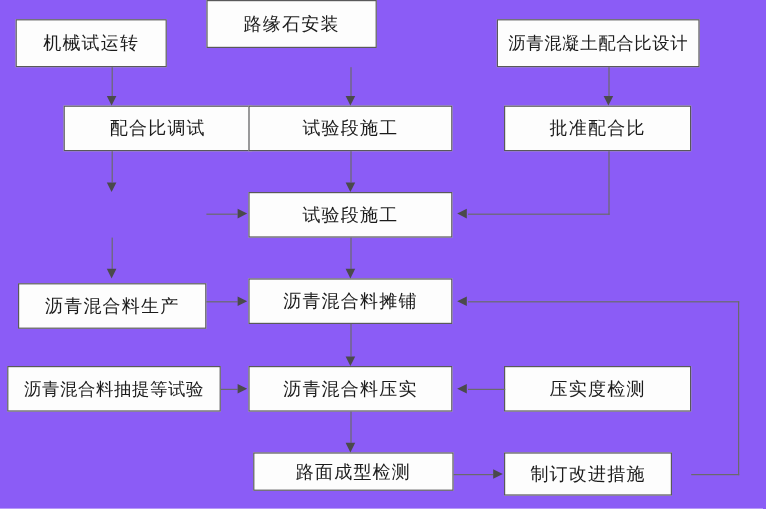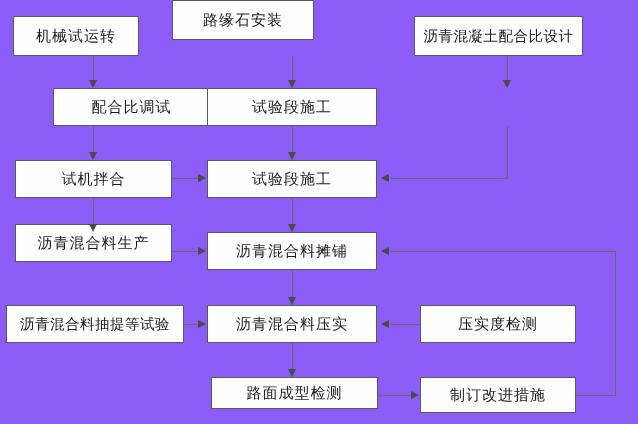--- a/index.html
+++ b/index.html
@@ -51,38 +51,38 @@
   <div class="node" style="left:13px;top:16px;width:126px;height:40px;">机械试运转</div>
 
   <div class="node" style="left:172px;top:0;width:142px;height:40px;">路缘石安装</div>
 
   <div class="node tight" style="left:414px;top:16px;width:169px;height:40px;">沥青混凝土配合比设计</div>
 
   <div class="node" style="left:15px;top:88px;width:157px;height:38px;margin-left:38px;">配合比调试</div>
 
   <div class="node" style="left:207px;top:88px;width:170px;height:38px;">试验段施工</div>
 
+  <div class="node" style="left:420px;top:88px;width:156px;height:38px;">批准配合比</div>
 
-  <div class="node" style="left:15px;top:160px;width:157px;height:38px;">试机拌合</div>
 
   <div class="node" style="left:207px;top:160px;width:170px;height:38px;">试验段施工</div>
 
-  <div class="node" style="left:15px;top:224px;width:157px;height:38px;">沥青混合料生产</div>
+  <div class="node" style="left:15px;top:236px;width:157px;height:38px;">沥青混合料生产</div>
 
   <div class="node" style="left:207px;top:232px;width:170px;height:38px;">沥青混合料摊铺</div>
 
   <div class="node tight" style="left:6px;top:305px;width:178px;height:38px;">沥青混合料抽提等试验</div>
 
   <div class="node" style="left:207px;top:305px;width:170px;height:38px;">沥青混合料压实</div>
 
   <div class="node" style="left:420px;top:305px;width:156px;height:38px;">压实度检测</div>
 
   <div class="node" style="left:211px;top:377px;width:167px;height:32px;">路面成型检测</div>
 
-  <div class="node" style="left:420px;top:377px;width:156px;height:36px;font-family:Liberation Serif, serif;">制订改进措施</div>
+  <div class="node" style="left:420px;top:377px;width:140px;height:36px;font-family:Liberation Serif, serif;">制订改进措施</div>
 
   <div class="edge v" style="left:93px;top:56px;height:24px;"></div>
   <div class="arrow down" style="left:88.5px;top:80px;"></div>
 
   <div class="edge v" style="left:292px;top:56px;height:24px;"></div>
   <div class="arrow down" style="left:287.5px;top:80px;"></div>
 
   <div class="edge v" style="left:507px;top:56px;height:24px;"></div>
   <div class="arrow down" style="left:502.5px;top:80px;"></div>
 

